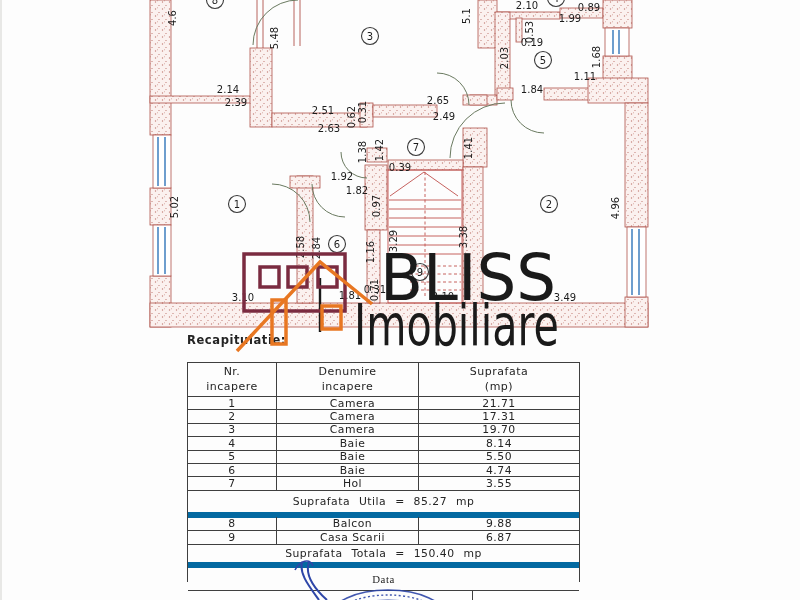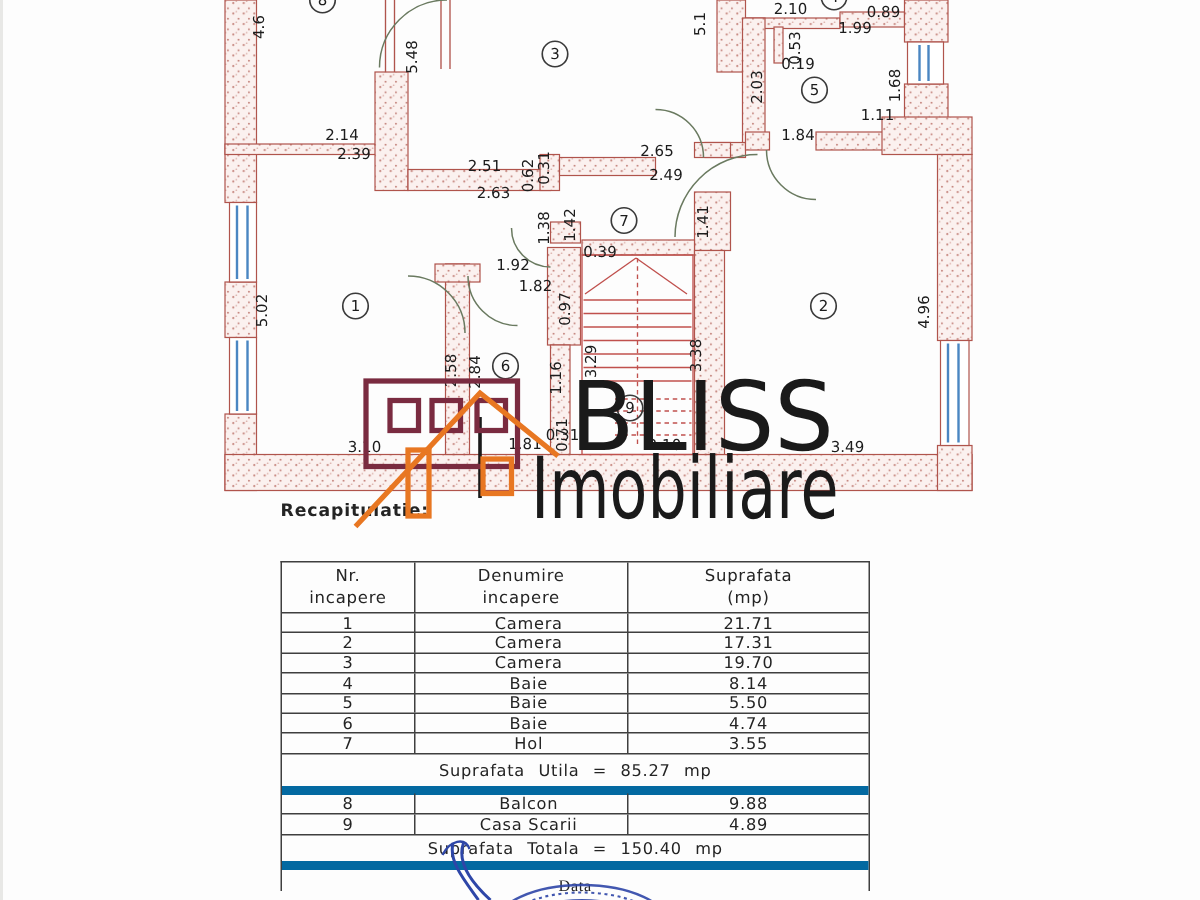--- a/index.html
+++ b/index.html
@@ -5,21 +5,21 @@
   html,body{margin:0;padding:0;background:#ffffff;}
   .page{position:relative;width:800px;height:600px;background:#fdfdfd;overflow:hidden;
         font-family:"DejaVu Sans",sans-serif;}
   .scan-edge{position:absolute;left:0;top:0;width:2px;height:600px;background:#e8e8e6;}
 
   
   .recap{position:absolute;left:187px;top:333px;font-size:11.5px;font-weight:bold;
          letter-spacing:.6px;color:#242424;z-index:1;}
 
   
-  .tbl{position:absolute;left:187px;top:374px;width:393px;height:220px;
+  .tbl{position:absolute;left:187px;top:362px;width:393px;height:220px;
        border:1.4px solid #3f3f3f;border-bottom:none;box-sizing:border-box;
        font-size:10.8px;color:#242424;letter-spacing:.5px;z-index:1;background:transparent;}
   .hdr{height:34px;display:flex;border-bottom:1px solid #3f3f3f;box-sizing:border-box;}
   .hc{display:flex;flex-direction:column;justify-content:center;text-align:center;
       line-height:1.3;font-size:11px;box-sizing:border-box;}
   .c1{width:89px;border-right:1px solid #3f3f3f;box-sizing:border-box;text-align:center;}
   .c2{width:142px;border-right:1px solid #3f3f3f;box-sizing:border-box;padding-left:10px;text-align:center;}
   .c3{flex:1;text-align:center;box-sizing:border-box;}
   .t-row{height:13.4px;display:flex;border-bottom:1px solid #3f3f3f;box-sizing:border-box;
          align-items:center;}
@@ -118,21 +118,21 @@
 
     <div id="rows2">
         <div class="t-row">
           <div class="c1">8</div>
           <div class="c2">Balcon</div>
           <div class="c3">9.88</div>
         </div>
         <div class="t-row">
           <div class="c1">9</div>
           <div class="c2">Casa Scarii</div>
-          <div class="c3">4.89</div>
+          <div class="c3">6.87</div>
         </div>
       </div>
 
     <div class="merge m-total">Suprafata Totala = 150.40 mp</div>
 
     <div class="exec">
       <div class="exec-r">Data</div>
     </div>
     <div class="partial">
       <div class="partial-l"></div>

